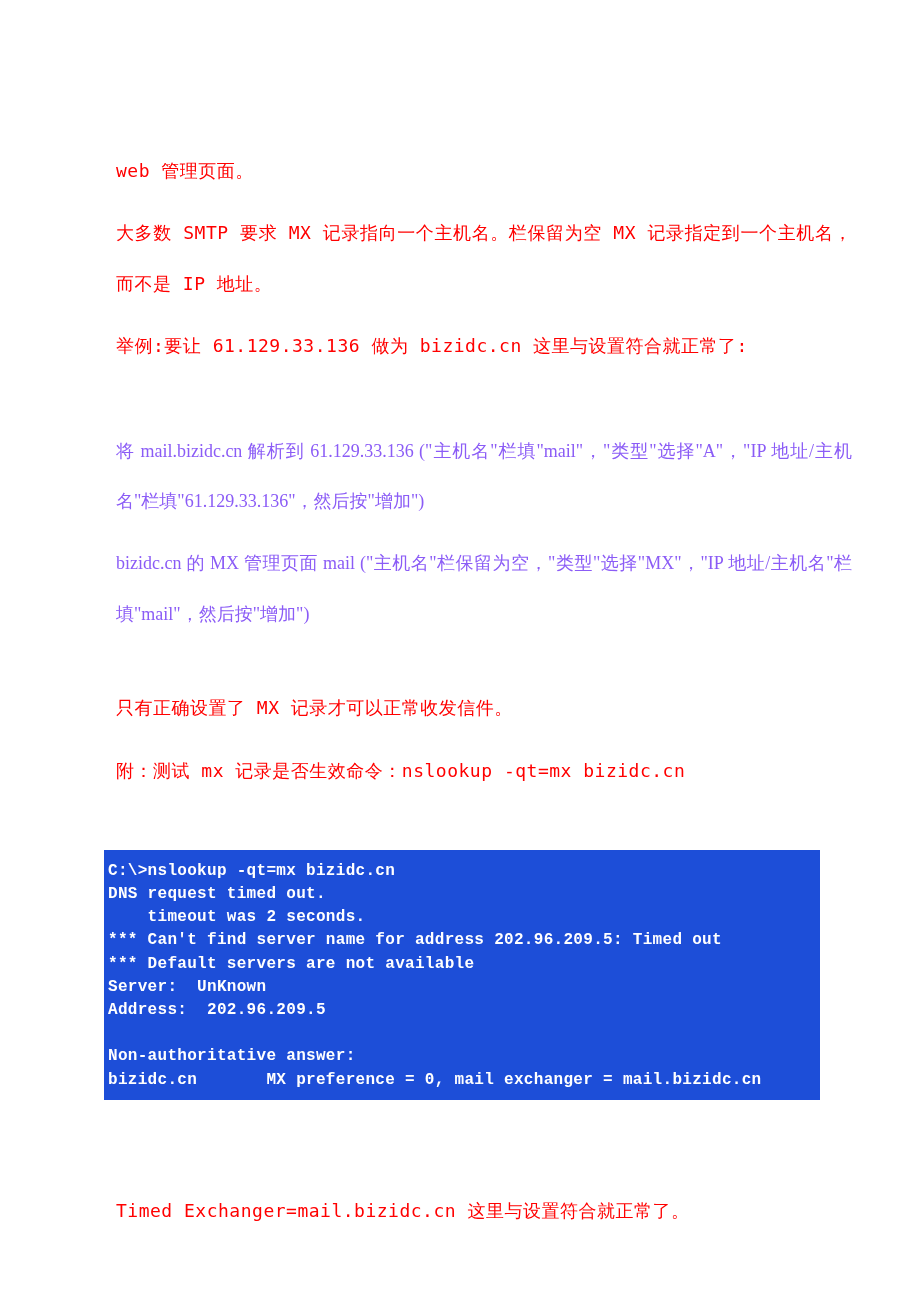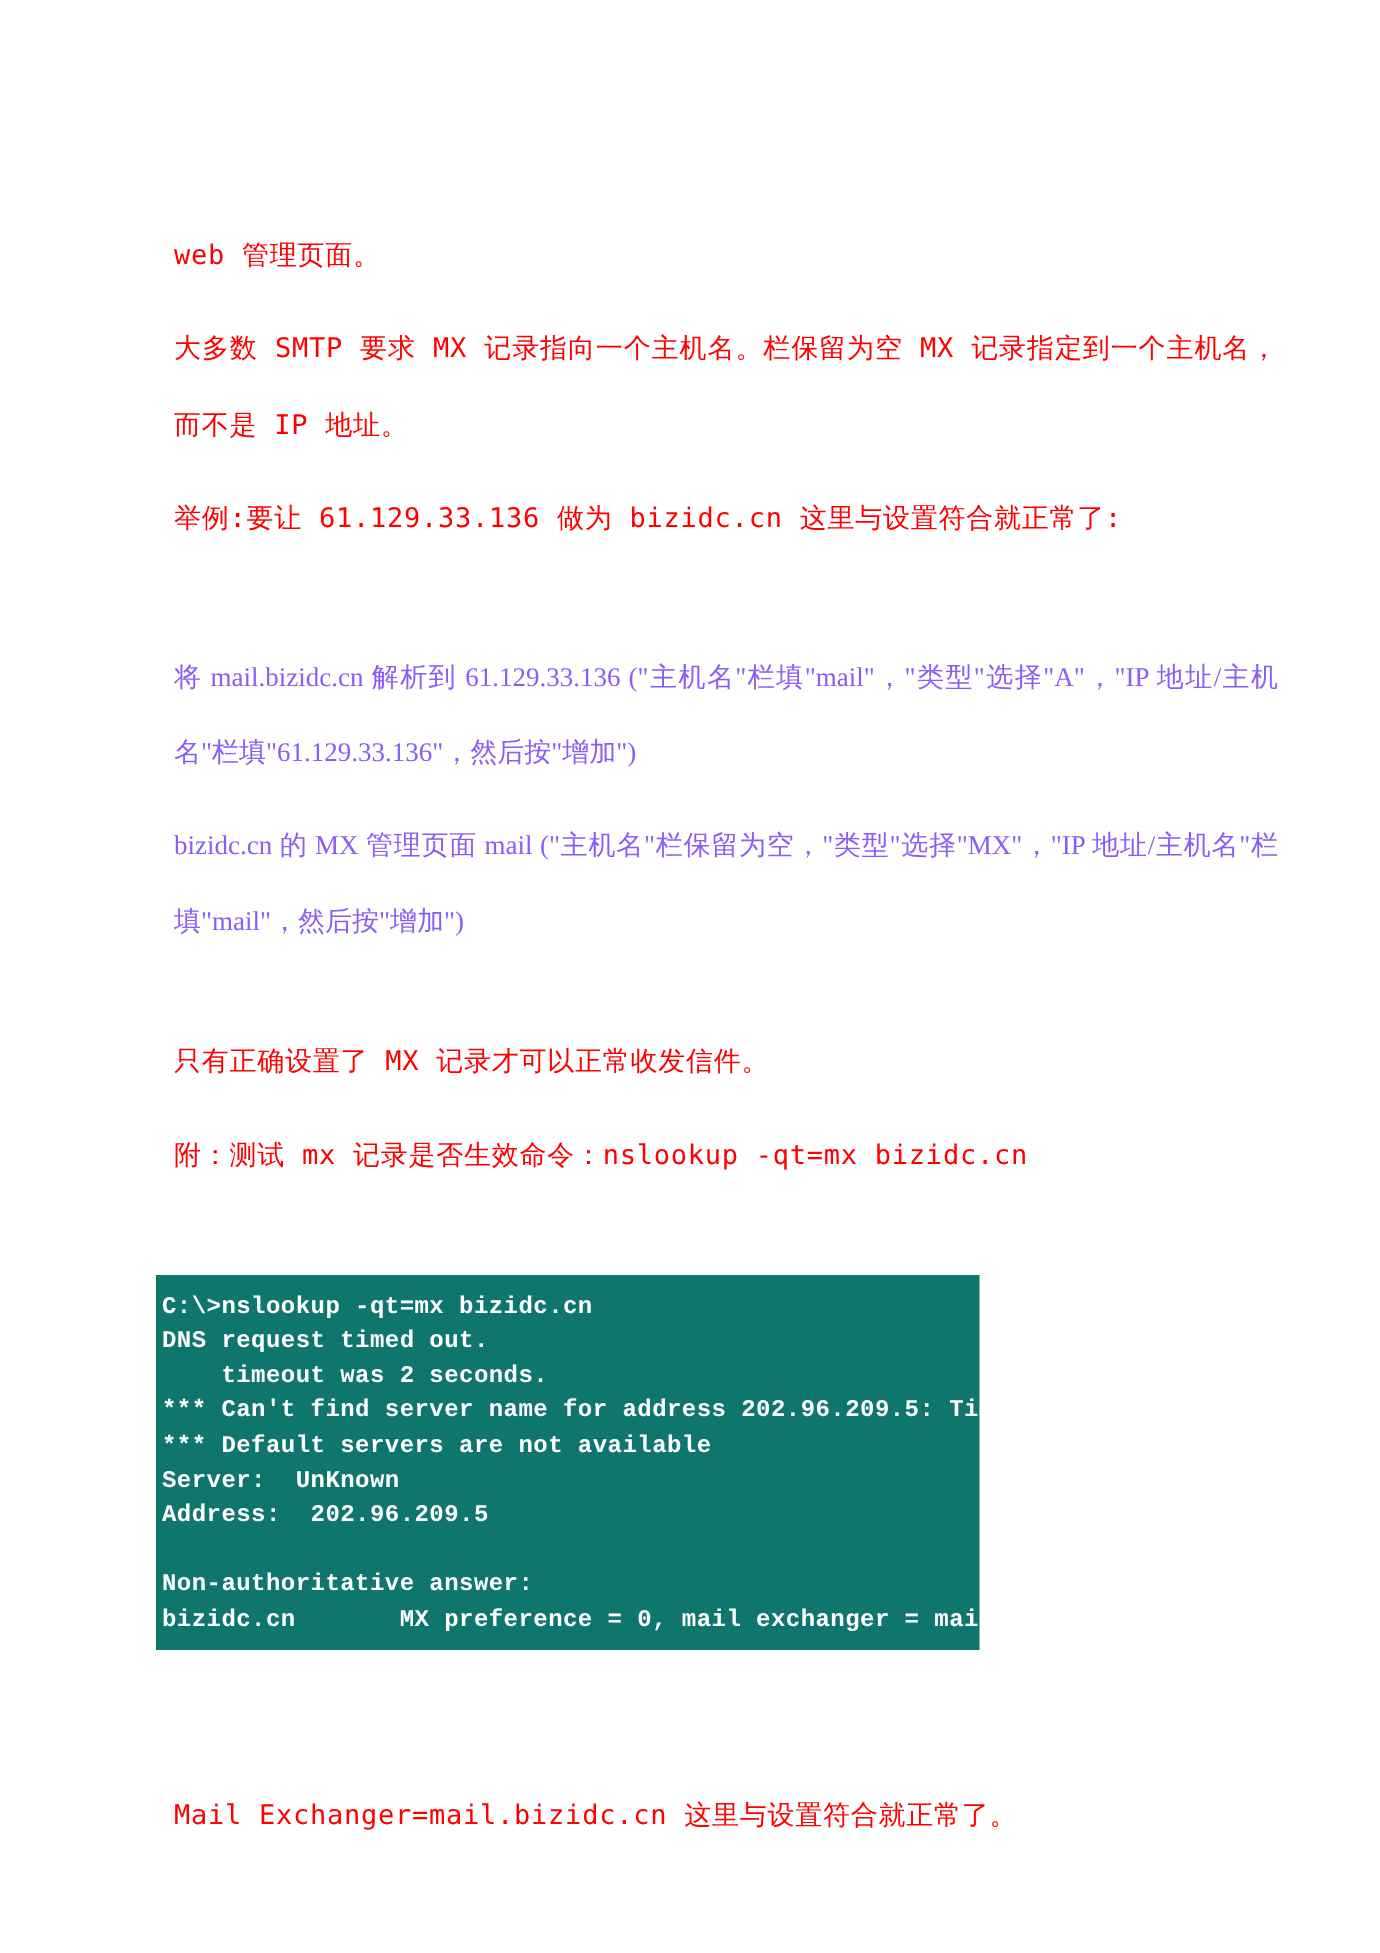--- a/index.html
+++ b/index.html
@@ -11,30 +11,30 @@
       font-size: 18px;
       line-height: 2.8;
       color: #000;
     }
     .red-mono { color: #ff0000; font-family: "SimSun", "宋体", monospace; letter-spacing: 0.5px; }
     .black { color: #8b5cf6; }
     .para { margin-bottom: 4px; text-align: justify; text-justify: inter-ideograph; }
     .gap-small { height: 20px; }
     .gap-med { height: 30px; }
     .terminal {
-      background: #0f766e;
+      background: #1d4ed8;
       color: #fff;
       font-family: "Courier New", monospace;
       font-size: 16px;
       font-weight: bold;
       line-height: 1.45;
       padding: 10px 8px 8px 4px;
       margin: 6px 0 0 0;
       white-space: pre;
-      width: 549px;
+      width: 716px;
       letter-spacing: 0.3px;
     }
     .section-head .num { font-family: "SimSun","宋体",monospace; font-weight: normal; font-size: 18px; }
     .section-head .bold { font-weight: bold; font-family: "SimHei","黑体","SimSun",sans-serif; font-size: 19px; }
     .section-head .small { font-size: 13px; font-weight: normal; font-family: "SimSun","宋体",serif; }
   </style>
 </head>
 <body>
 
   <div class="para red-mono">web 管理页面。</div>
@@ -64,21 +64,21 @@
 *** Default servers are not available
 Server:  UnKnown
 Address:  202.96.209.5
 
 Non-authoritative answer:
 bizidc.cn       MX preference = 0, mail exchanger = mail.bizidc.cn</div>
 
   <div class="gap-med"></div>
   <div class="gap-small"></div>
 
-  <div class="para red-mono">Mail Exchanger=mail.bizidc.cn 这里与设置符合就正常了。</div>
+  <div class="para red-mono">Timed Exchanger=mail.bizidc.cn 这里与设置符合就正常了。</div>
 
   <div class="gap-med"></div>
   <div class="gap-small"></div>
 
   <div class="para section-head">
     <span class="num">3&gt;</span>
     <span class="bold">"URL 转发"</span>
     <span class="small">如图：</span>
   </div>
 

